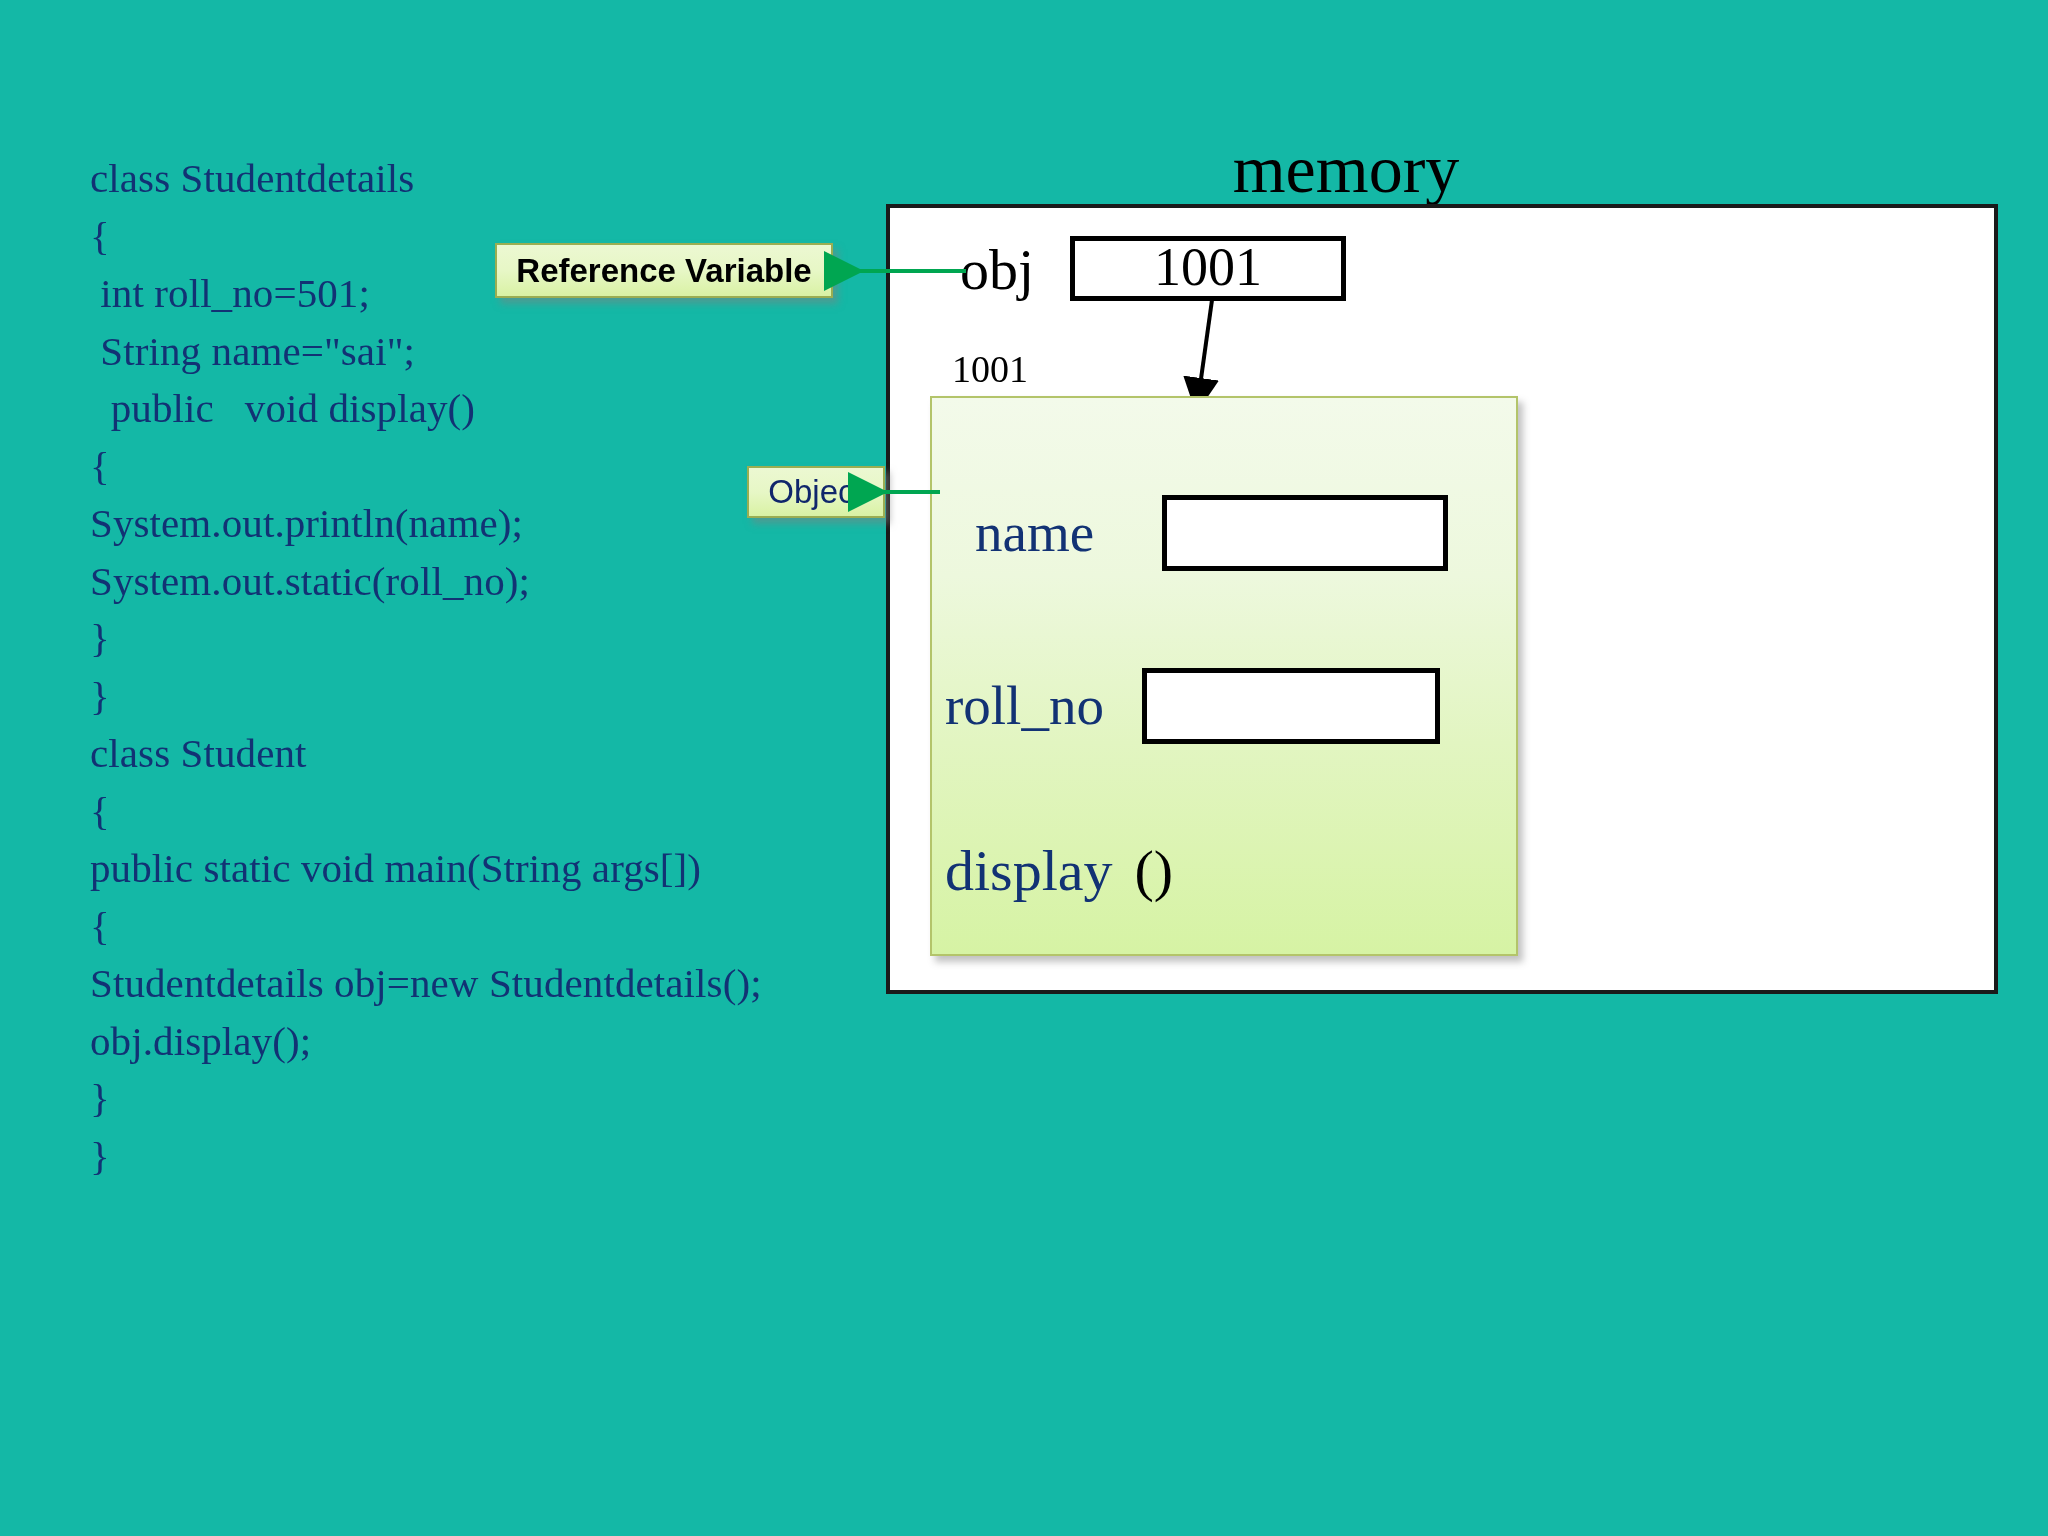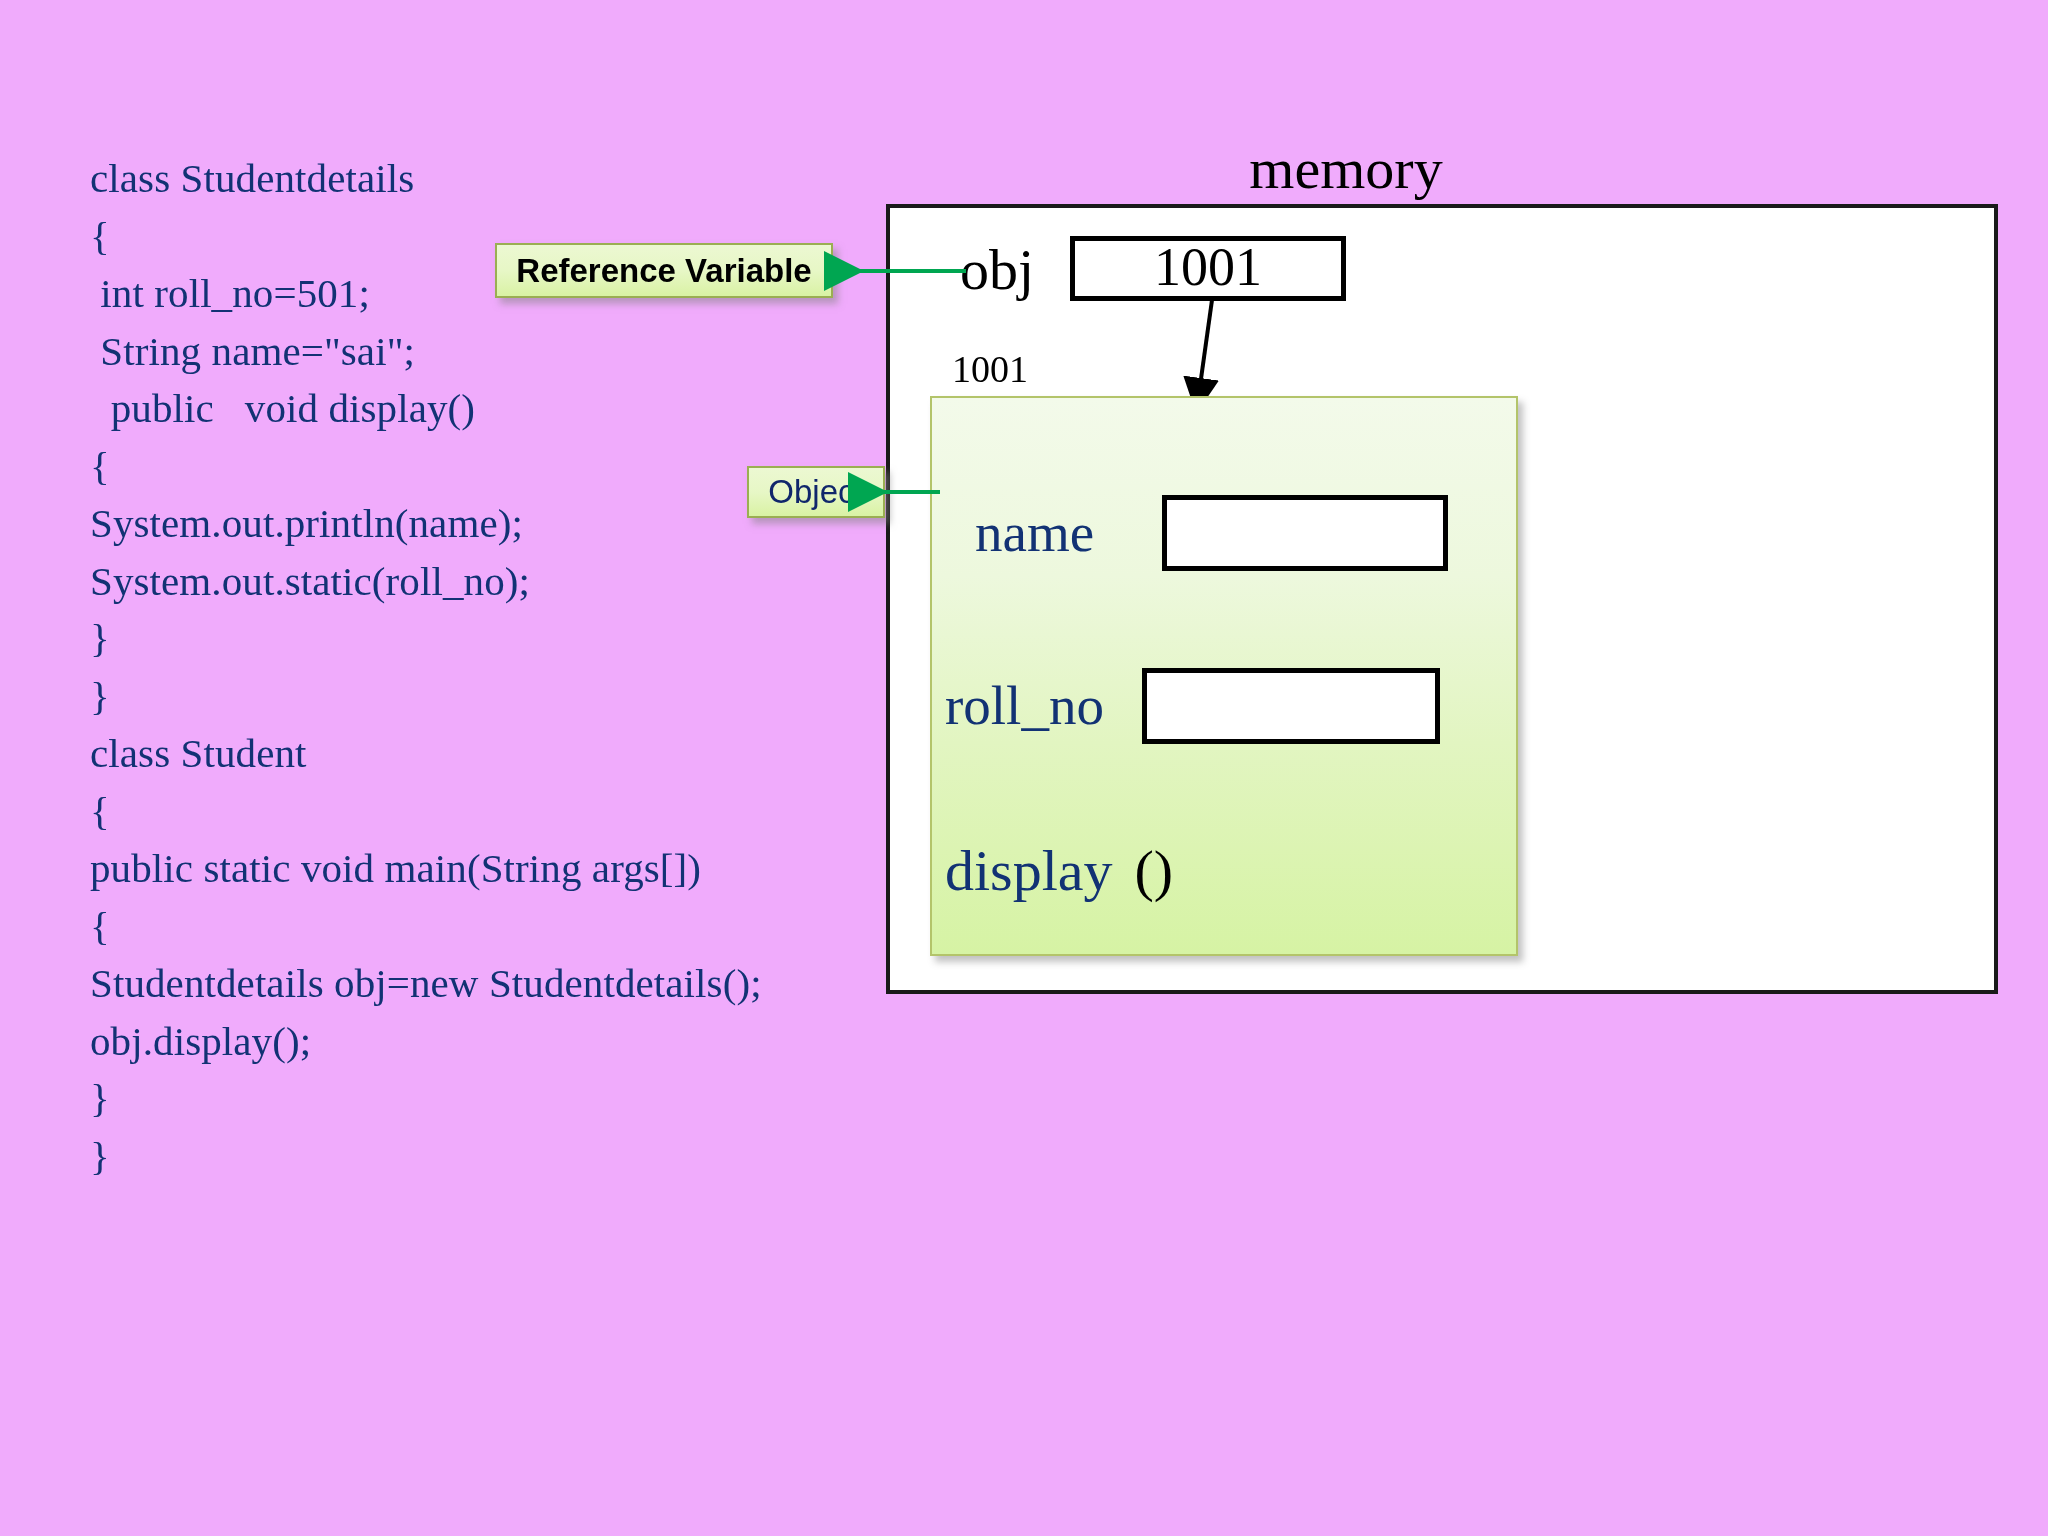--- a/index.html
+++ b/index.html
@@ -4,21 +4,21 @@
 <style>
   html, body {
     margin: 0;
     padding: 0;
     background: #ffffff;
   }
   #page {
     position: relative;
     width: 2048px;
     height: 1536px;
-    background: #f0abfc;
+    background: #14b8a6;
     overflow: hidden;
     font-family: "Liberation Serif", serif;
   }
 
   
   #code-listing {
     position: absolute;
     left: 90px;
     top: 150px;
     width: 760px;
@@ -34,21 +34,21 @@
 
   
   #memory-title {
     position: absolute;
     left: 1136px;
     top: 138px;
     width: 420px;
     text-align: center;
     color: #000000;
     font-family: "Liberation Serif", serif;
-    font-size: 58px;
+    font-size: 68px;
     line-height: 62px;
   }
   #memory-box {
     position: absolute;
     left: 886px;
     top: 204px;
     width: 1112px;
     height: 790px;
     border: 4px solid #1a1a1a;
     background: #ffffff;

